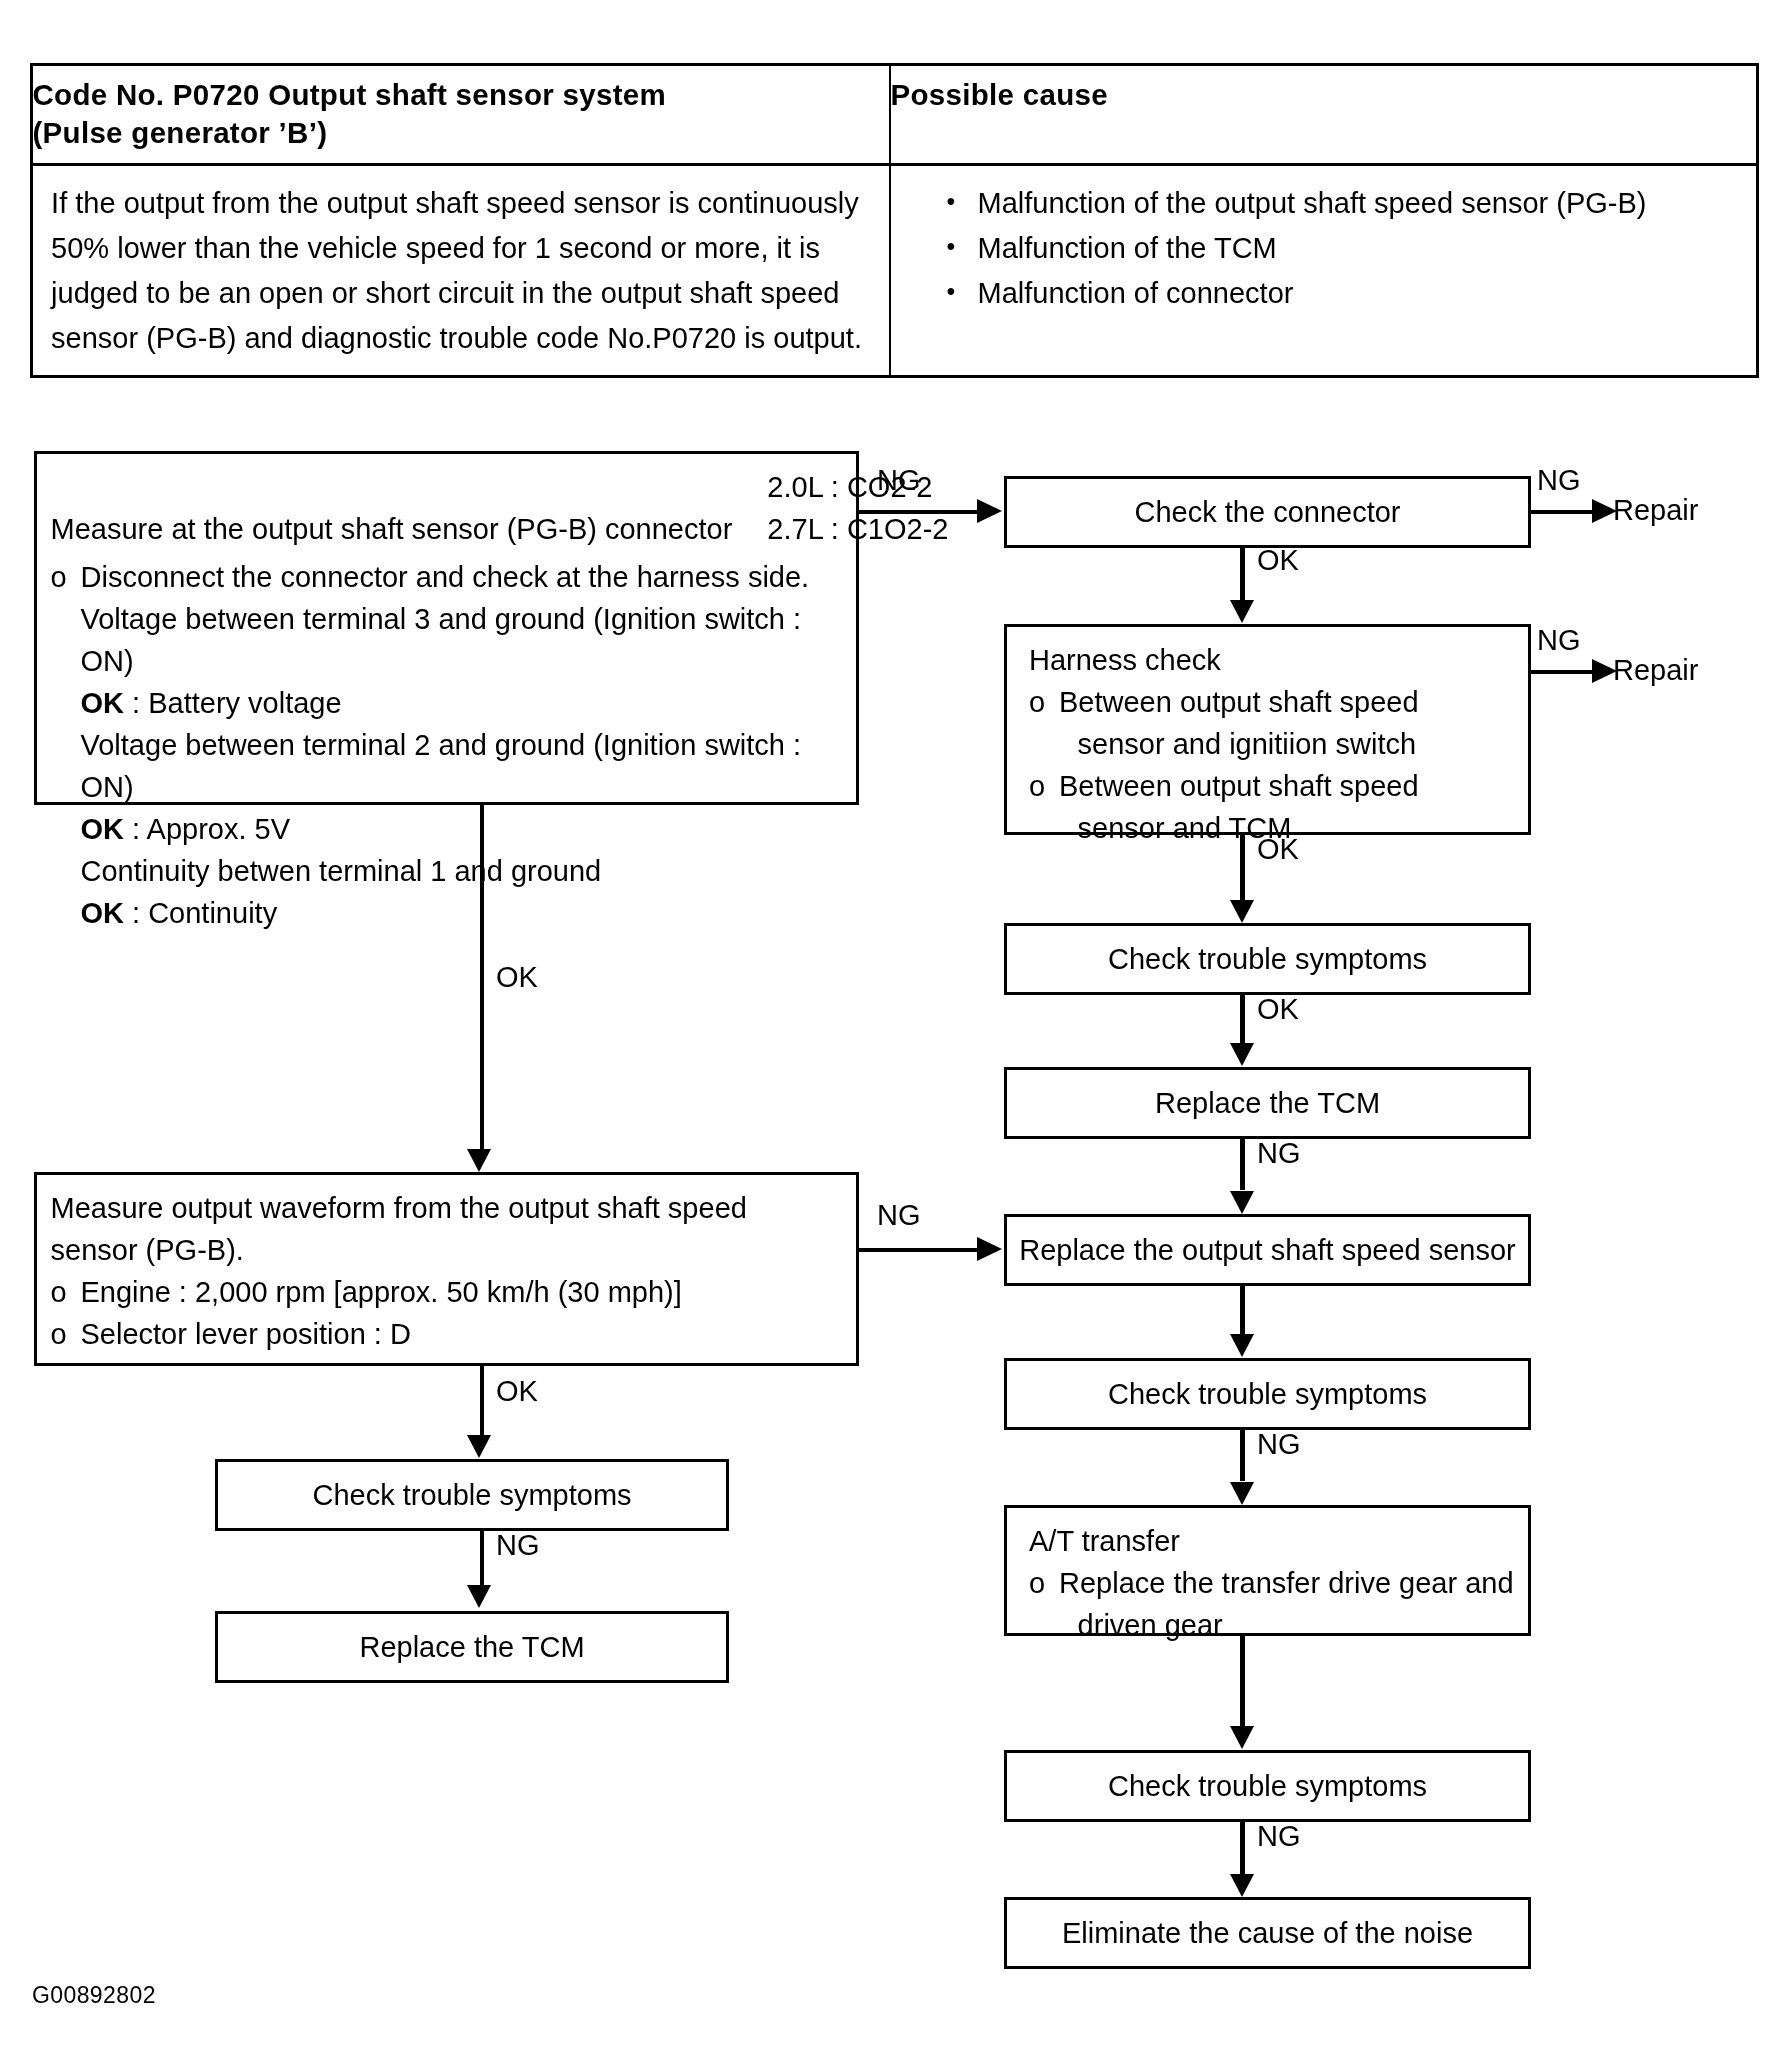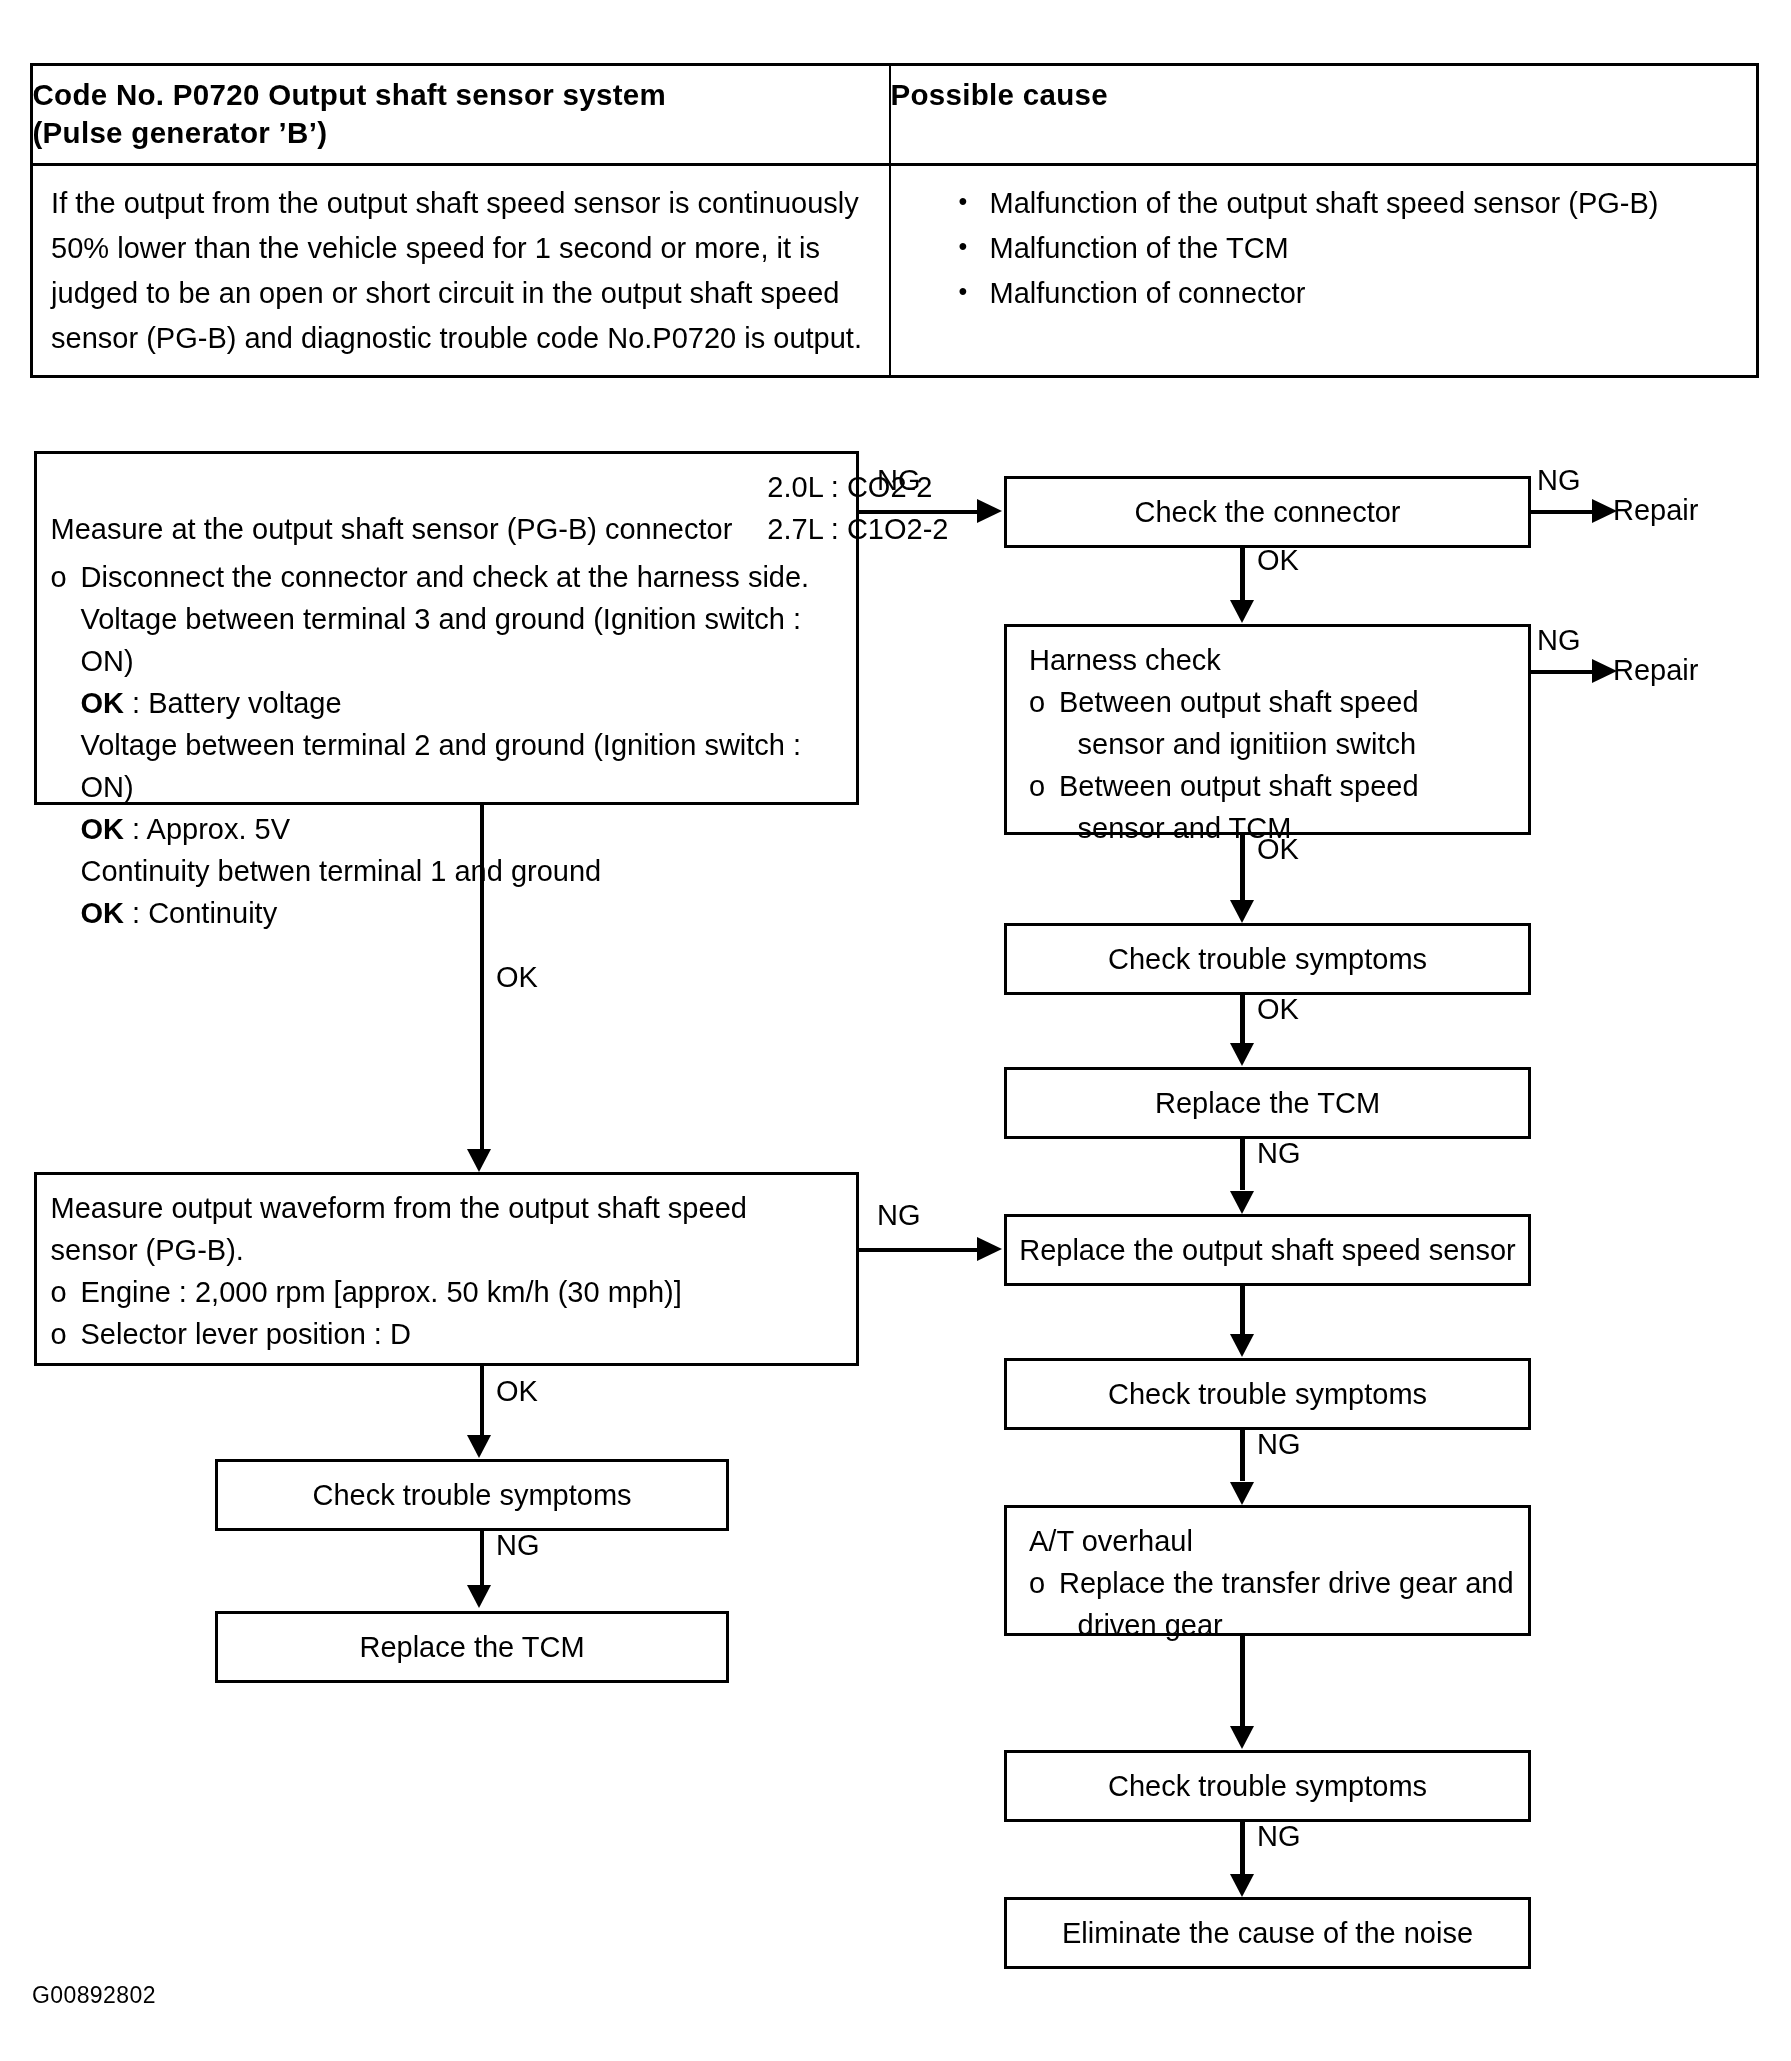--- a/index.html
+++ b/index.html
@@ -46,21 +46,21 @@
   }
   .hd-title .l2 { display: block; }
   .desc {
     padding: 15px 17px 0 18.6px;
     font-size: 29px;
     line-height: 45px;
   }
   .causes {
     list-style: none;
     margin: 0;
-    padding: 15px 0 0 16px;
+    padding: 15px 0 0 4px;
     font-size: 29px;
     line-height: 45px;
   }
   .causes li {
     position: relative;
     padding-left: 83px;
   }
   .causes li::before {
     content: "\2022";
     position: absolute;
@@ -281,21 +281,21 @@
   <div class="fbox fbox-center" style="left:1004px; top:1214px; width:527px; height:72px;">
     <span>Replace the output shaft speed sensor</span>
   </div>
 
   <div class="fbox fbox-center" style="left:1004px; top:1358px; width:527px; height:72px;">
     <span>Check trouble symptoms</span>
   </div>
 
   <div class="fbox" style="left:1004px; top:1505px; width:527px; height:131px;">
     <div class="mbox-inner fbox-txt" style="padding-left:22px;">
-      <div>A/T overhaul</div>
+      <div>A/T transfer</div>
       <div class="bul">
         <span class="mk">o</span>
         <span>Replace the transfer drive gear and</span>
         <div style="padding-left:18.6px;">driven gear</div>
       </div>
     </div>
   </div>
 
   <div class="fbox fbox-center" style="left:1004px; top:1750px; width:527px; height:72px;">
     <span>Check trouble symptoms</span>

